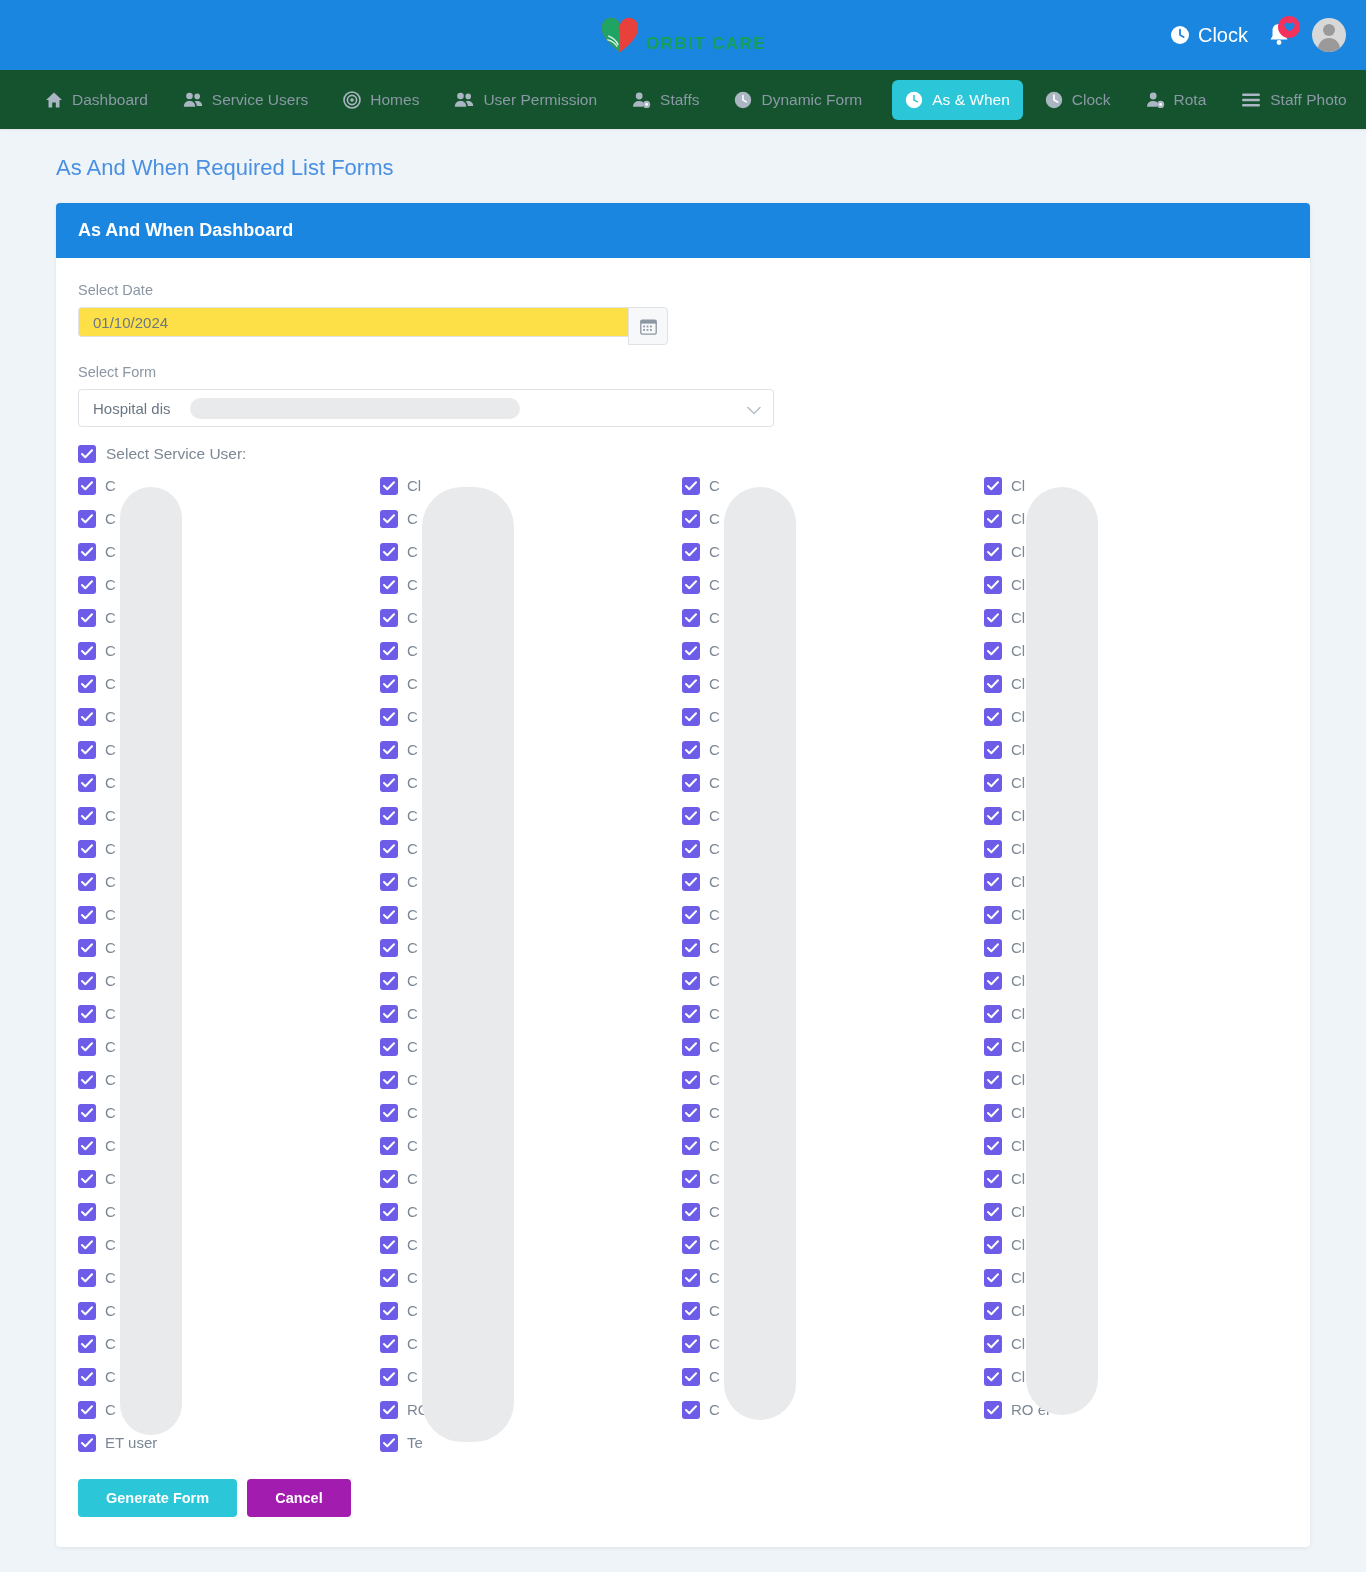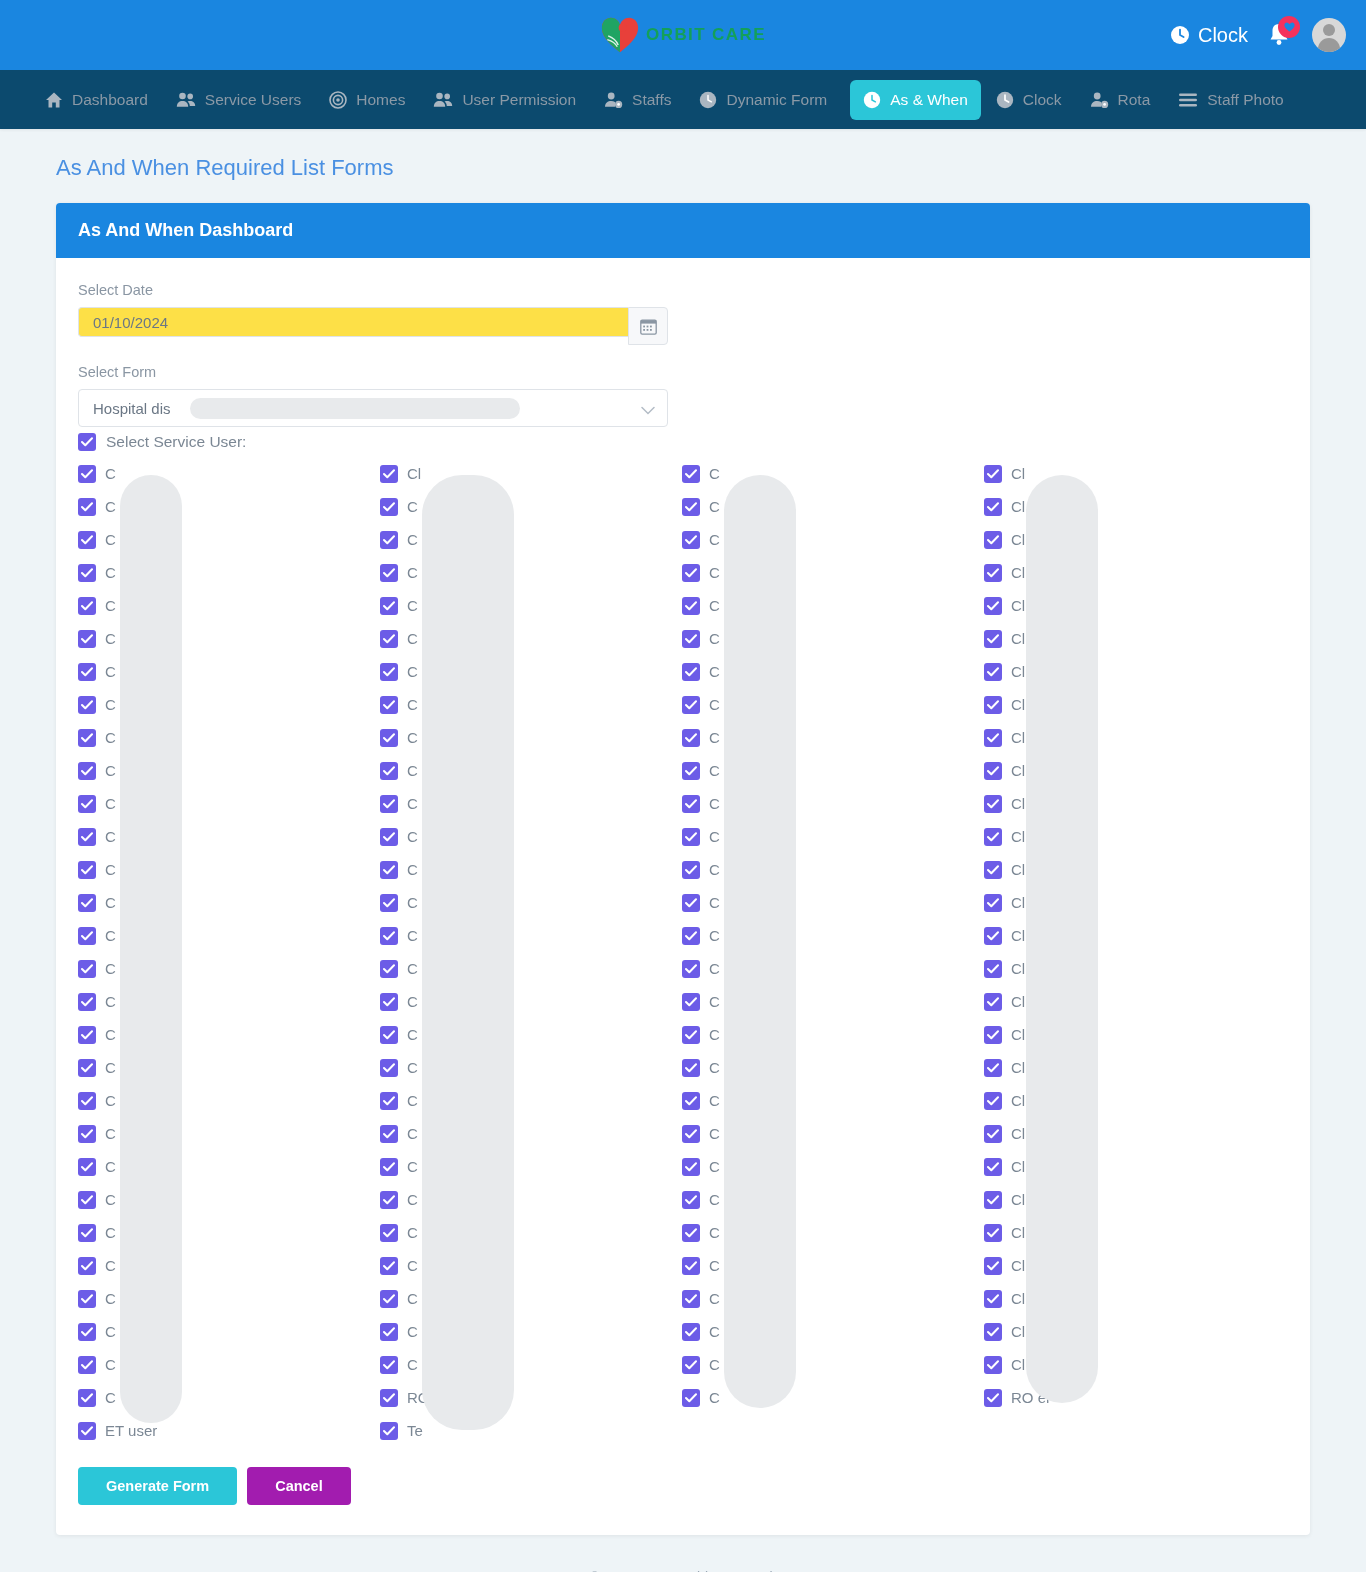--- a/index.html
+++ b/index.html
@@ -10,21 +10,21 @@
     overflow: hidden;
   }
 
   
   .topbar {
     position: relative;
     height: 70px;
     background: #1a86e0;
     display: flex; align-items: center; justify-content: center;
   }
-  .logo-wrap { display: flex; align-items: center; gap: 6px; }
+  .logo-wrap { display: flex; align-items: flex-end; gap: 6px; }
   .logo-mark { width: 40px; height: 38px; display: block; }
   .logo-text {
     color: #13a05a;
     font-size: 17px; font-weight: 700; letter-spacing: 1.4px;
   }
   .topbar-right {
     position: absolute; right: 20px; top: 0; height: 70px;
     display: flex; align-items: center; gap: 18px;
   }
   .clock-link {
@@ -48,23 +48,23 @@
     background: #9a9a9a; transform: translateX(-50%);
   }
   .avatar::after {
     content: ""; position: absolute; left: 50%; top: 20px;
     width: 22px; height: 18px; border-radius: 11px 11px 0 0;
     background: #9a9a9a; transform: translateX(-50%);
   }
 
   
   .navbar {
-    height: 59px; background: #0c4a6e;
+    height: 59px; background: #14532d;
     display: flex; align-items: center;
-    padding-left: 32px; gap: 2px;
+    padding-left: 32px; gap: 9px;
     box-shadow: 0 1px 3px rgba(0,0,0,0.07);
   }
   .nav-item {
     display: flex; align-items: center; gap: 9px;
     padding: 11px 13px; border-radius: 6px;
     color: #8b99a6; font-size: 15.5px; cursor: pointer;
     white-space: nowrap;
   }
   .nav-item .ni { display: flex; align-items: center; }
   .nav-item.active { background: #2bc6d8; color: #ffffff; margin-left: 8px; }
@@ -97,21 +97,21 @@
     border-radius: 4px 0 0 4px; padding: 0 14px;
     font-size: 15px; color: #6b7785; font-family: inherit;
     background: #fde047; outline: none;
   }
   .date-btn {
     width: 40px; height: 38px; border: 1px solid #dfe3e8;
     border-radius: 0 4px 4px 0; background: #f7f8fa;
     display: flex; align-items: center; justify-content: center;
     cursor: pointer;
   }
-  .select-wrap { position: relative; width: 590px; margin-bottom: 6px; }
+  .select-wrap { position: relative; width: 696px; margin-bottom: 18px; }
   .select-box {
     height: 38px; border: 1px solid #dfe3e8; border-radius: 4px;
     background: #fff; display: flex; align-items: center;
     padding: 0 34px 0 14px; font-size: 15px; color: #6b7785;
     cursor: pointer;
   }
   .select-caret {
     position: absolute; right: 13px; top: 13px; pointer-events: none;
   }
 

